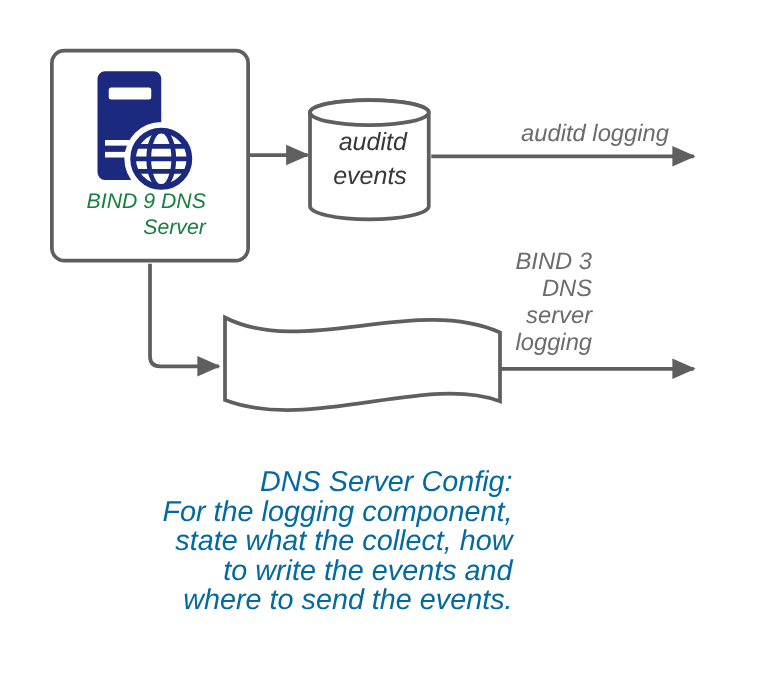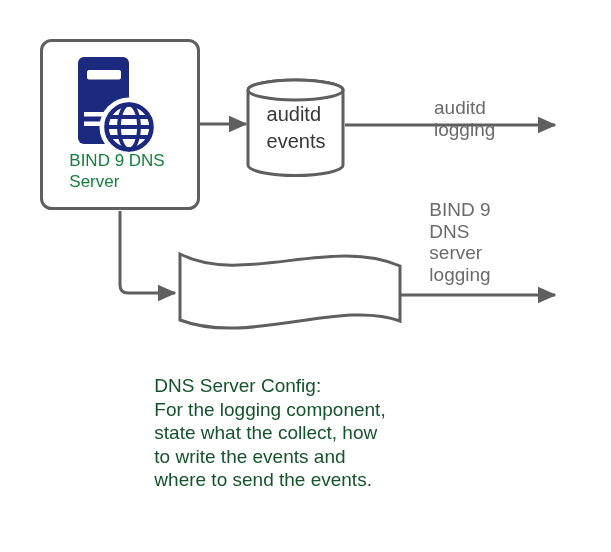--- a/index.html
+++ b/index.html
@@ -16,23 +16,24 @@
     overflow: hidden;
   }
   #shapes {
     position: absolute;
     left: 0;
     top: 0;
   }
   .txt {
     position: absolute;
     transform: translateX(-50%);
-    text-align: left;
+    text-align: right;
     white-space: pre-line;
     pointer-events: none;
+    font-style: italic;
   }
   .shape-label {
     color: #333333;
   }
   .node-box-label {
     left: 117px;
     top: 150px;
     font-size: 17px;
     line-height: 21px;
     color: #15803d;
@@ -46,40 +47,39 @@
   }
   .tape-label {
     left: 290px;
     top: 282px;
     font-size: 22px;
     line-height: 26px;
     color: #383838;
   }
   .edge-label {
     color: #6b6b6b;
-    margin-left: 17px;
   }
   .auditd-logging-label {
     left: 476px;
     top: 97px;
     font-size: 19px;
     line-height: 22px;
   }
   .bind-logging-label {
     left: 443px;
     top: 199px;
     font-size: 19px;
     line-height: 21.5px;
   }
   .note-text {
     left: 270px;
     top: 374px;
-    font-size: 19px;
+    font-size: 23px;
     line-height: 23.5px;
-    color: #14532d;
+    color: #0369a1;
   }
 </style>
 </head>
 <body>
 
 <div id="canvas">
 
   <svg id="shapes" width="611" height="552" viewBox="0 0 611 552">
     <defs>
       <marker id="arrowhead" viewBox="0 0 10 10" refX="9.2" refY="5" markerWidth="6.2" markerHeight="6.2" orient="auto-start-reverse">
@@ -119,21 +119,21 @@
   </svg>
 
   <div class="txt node-box-label shape-label">BIND 9 DNS
 Server</div>
 
   <div class="txt cylinder-label shape-label">auditd
 events</div>
 
   <div class="txt auditd-logging-label edge-label">auditd logging</div>
 
-  <div class="txt bind-logging-label edge-label">BIND 9
+  <div class="txt bind-logging-label edge-label">BIND 3
 DNS
 server
 logging</div>
 
 
   <div class="txt note-text">DNS Server Config:
 For the logging component,
 state what the collect, how
 to write the events and
 where to send the events.</div>

